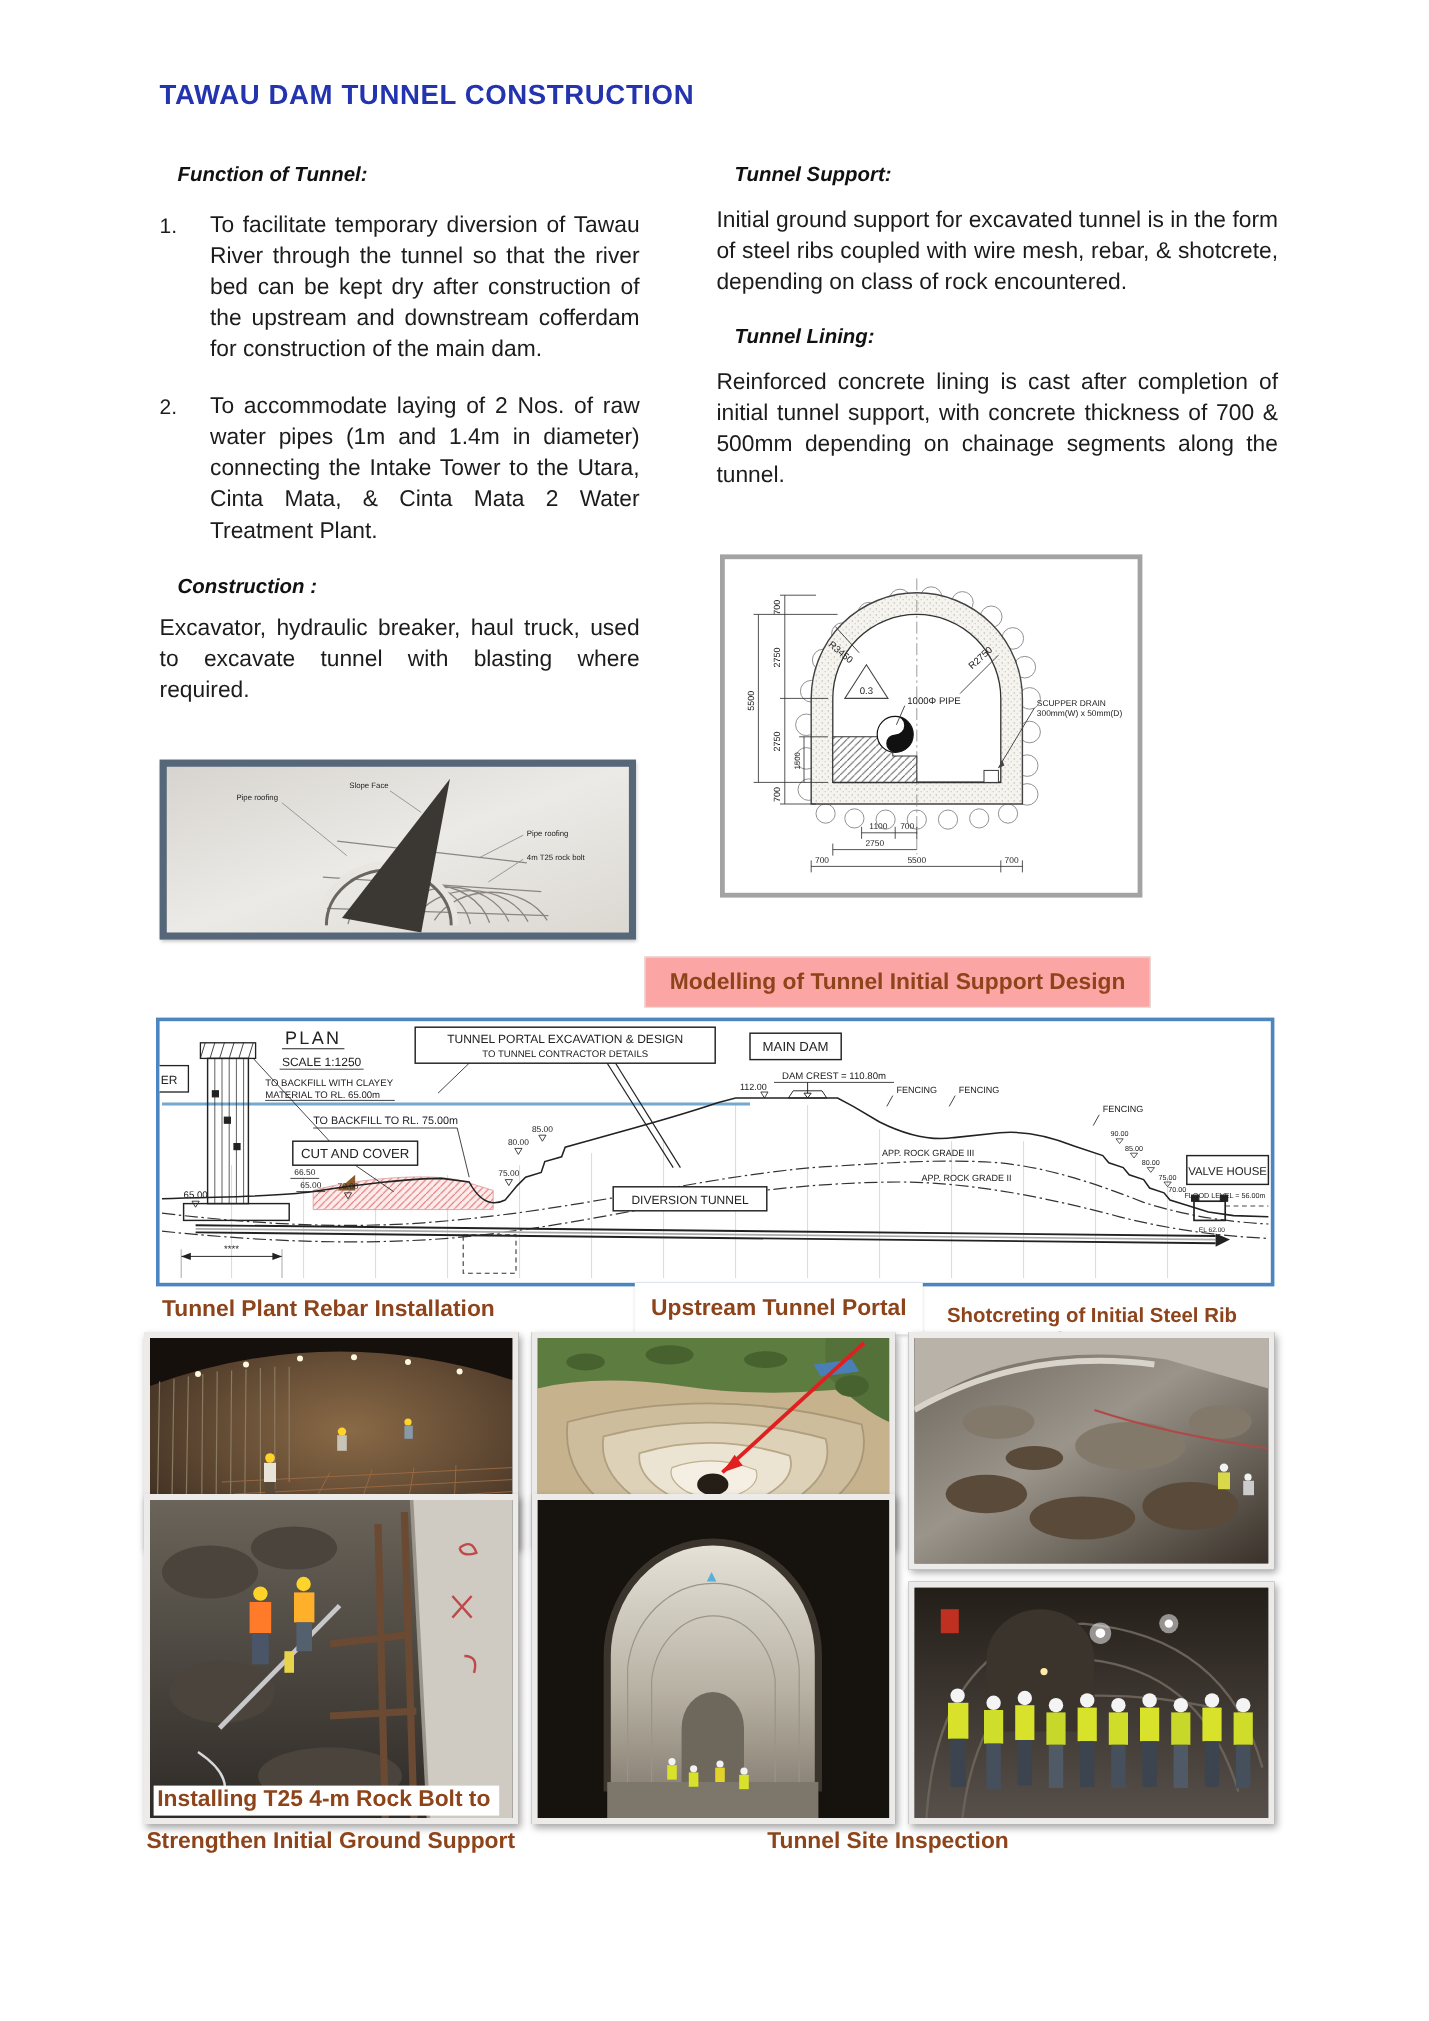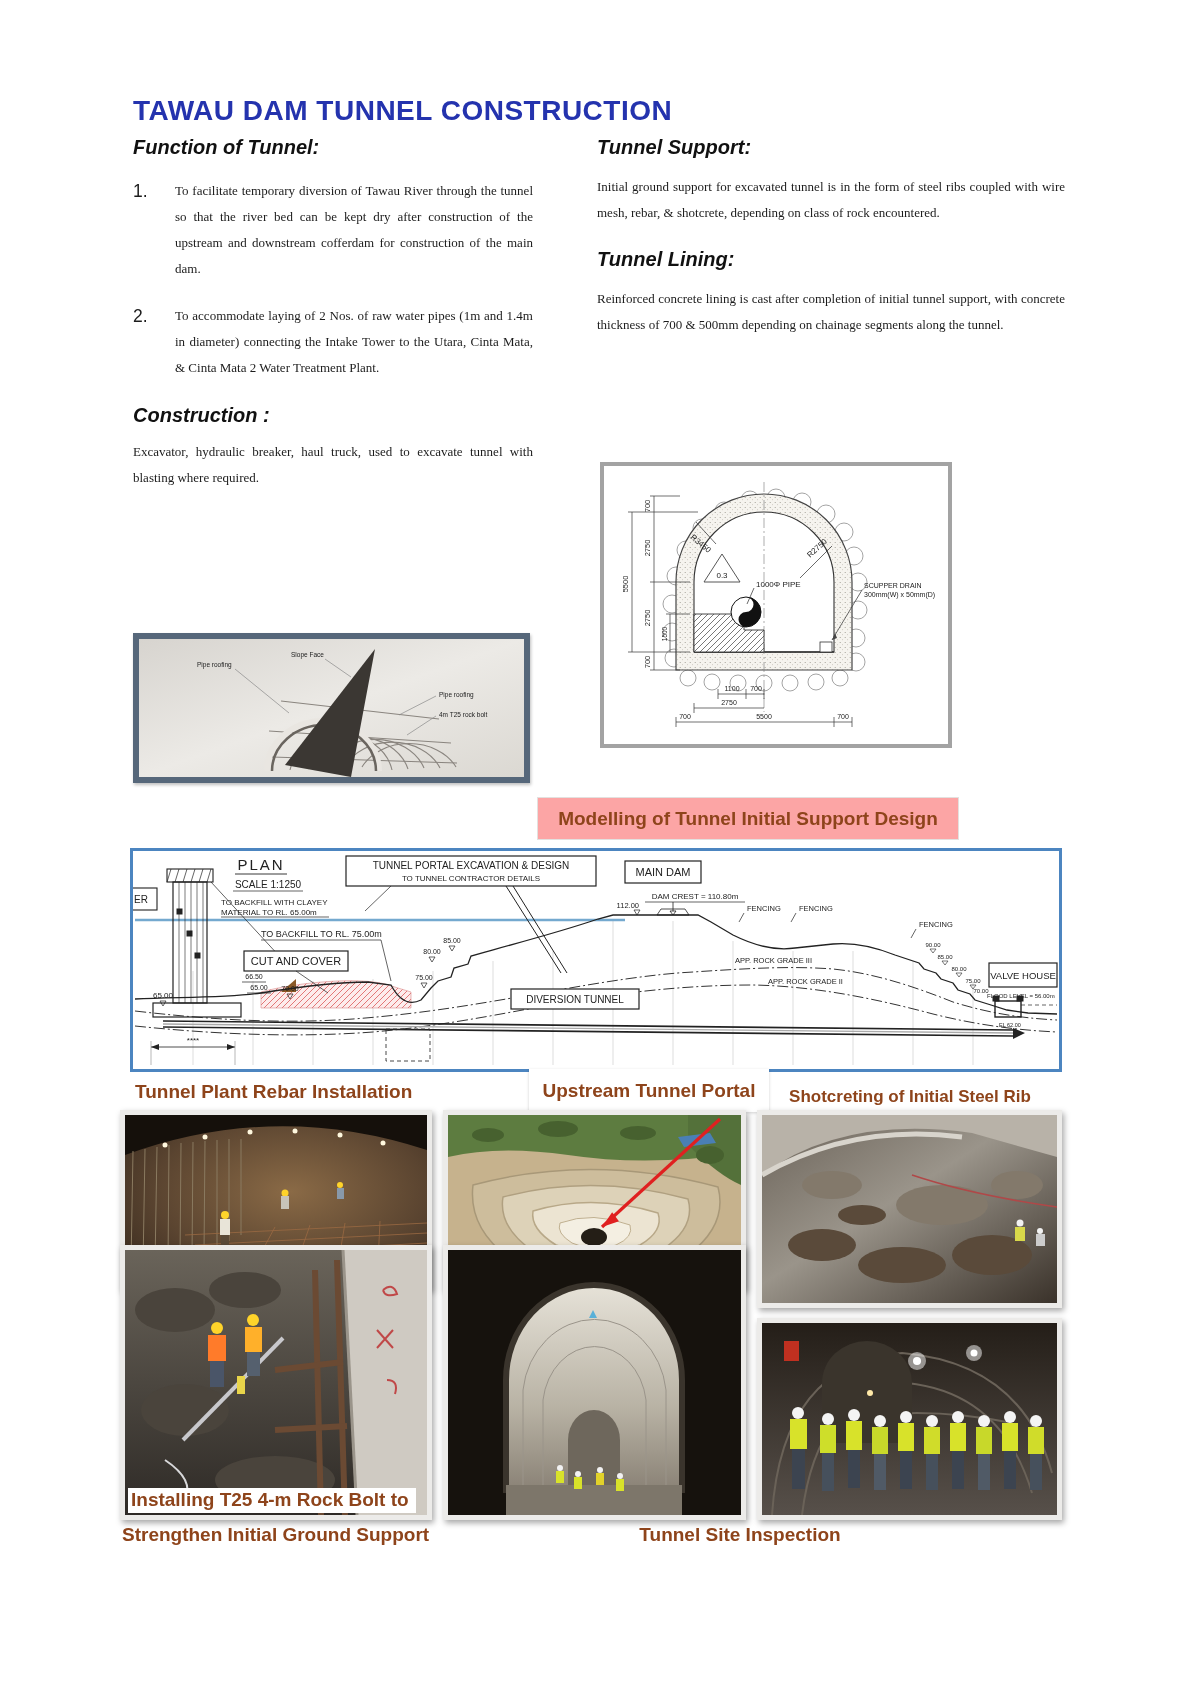--- a/index.html
+++ b/index.html
@@ -1,21 +1,21 @@
 <!DOCTYPE html>
 <html><head>
 <meta charset="utf-8">
 <style>
   html,body{margin:0;padding:0;background:#ffffff;}
   .page{position:relative;width:1191px;height:1684px;background:#fff;overflow:hidden;
         font-family:"Liberation Sans","DejaVu Sans",sans-serif;color:#1c1c1c;}
   .abs{position:absolute;}
-  .title{font-size:28px;font-weight:bold;color:#2433ae;letter-spacing:.5px;margin-top:29px;}
-  .h-it{font-weight:bold;font-style:italic;font-size:20px;color:#111;}
-  .body-t{font-size:13px;line-height:26px;text-align:justify;font-family:Liberation Serif, serif;}
+  .title{font-size:23px;font-weight:bold;color:#2433ae;letter-spacing:.5px;}
+  .h-it{font-weight:bold;font-style:italic;font-size:17px;color:#111;margin-left:15px;}
+  .body-t{font-size:19px;line-height:26px;text-align:justify;}
   .li{display:flex;margin-top:16px;}
   .li .n{width:42px;flex:none;font-size:17.5px;line-height:26px;}
   .li .t{flex:1;}
   .cap{color:#8e441b;font-weight:bold;font-size:19px;}
   .photo{position:absolute;border:5px solid #ecebe9;box-shadow:2px 3px 6px rgba(0,0,0,.35);background:#666;box-sizing:border-box;}
   .frame-model{position:absolute;border:6px solid #56677a;background:#dedbd6;box-sizing:border-box;box-shadow:1px 2px 3px rgba(0,0,0,.25);}
   .frame-section{position:absolute;border:4px solid #a3a3a3;background:#fff;box-sizing:border-box;}
   .frame-plan{position:absolute;border:3px solid #4c85c0;background:#fff;box-sizing:border-box;}
   .capbox{position:absolute;background:#fca5a5;border:1px solid #e3e1df;display:flex;align-items:center;justify-content:center;}
   .capbox2{position:absolute;background:#ffffff;box-shadow:0 1px 3px rgba(0,0,0,.18);display:flex;align-items:center;justify-content:center;}

